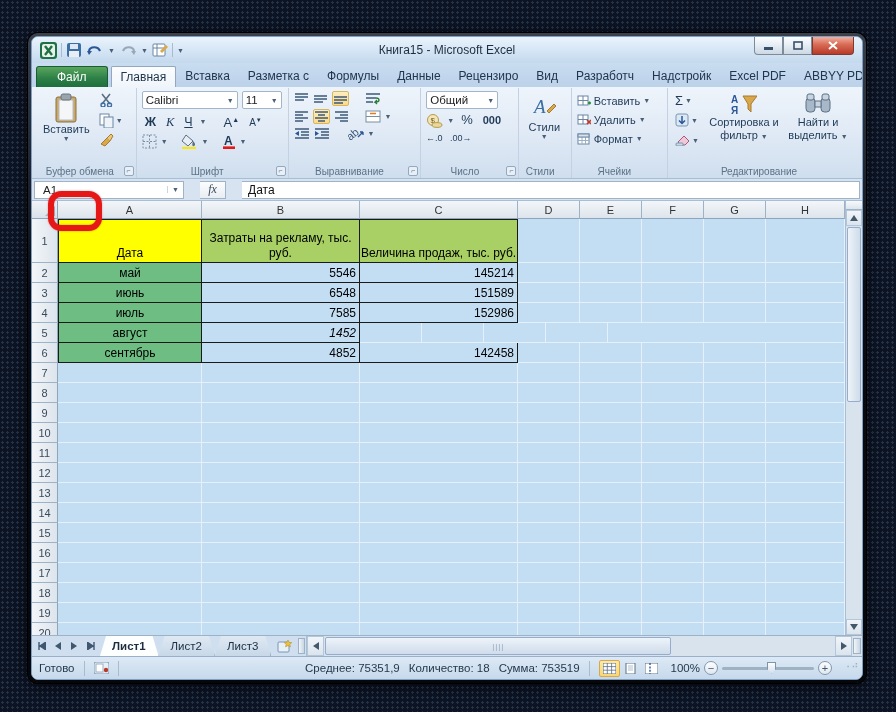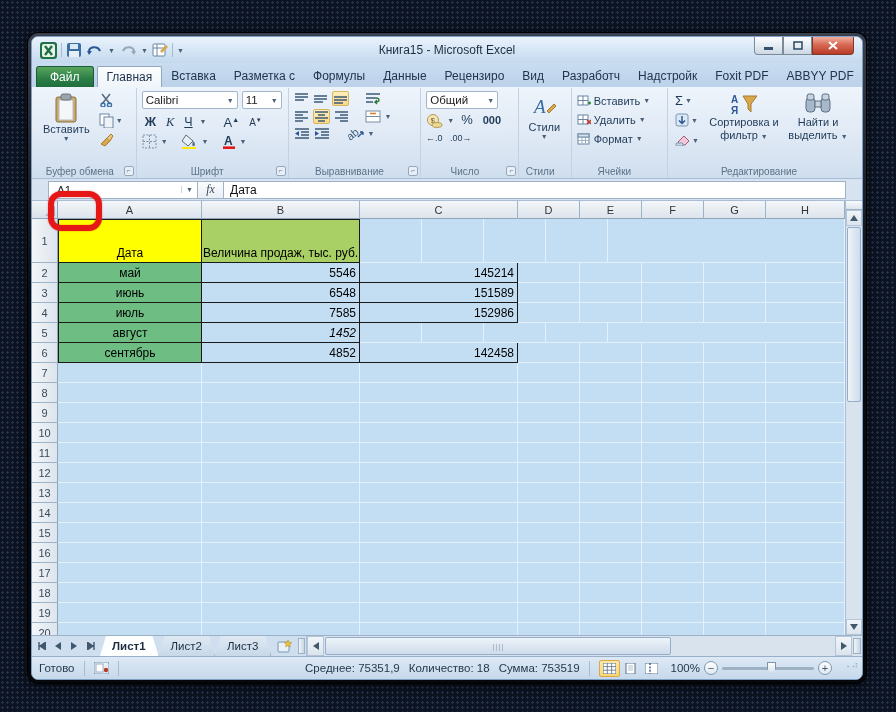--- a/index.html
+++ b/index.html
@@ -34,21 +34,21 @@
   .winbtns { position:absolute; right:8px; top:0; display:flex; }
   .wbtn { width:29px; height:18px; border:1px solid #7d8b99; border-top:none;
     background:linear-gradient(#fdfeff,#e7eef5 45%,#ccd8e4);
     display:flex; align-items:center; justify-content:center; }
   .wbtn:first-child { border-radius:0 0 0 4px; }
   .wbtn.close { width:42px; border-radius:0 0 4px 0;
     background:linear-gradient(#f0b0a0,#d86a55 45%,#b83b28); border-color:#7d3a2e; }
   
   .tabrow { height:24px; flex:0 0 24px; display:flex; align-items:flex-end;
     background:linear-gradient(#c9dcf0,#bcd2ea); padding:0 4px; }
-  .file-tab { height:21px; padding:3px 13px; margin-right:3px; font-size:12px;
+  .file-tab { height:21px; padding:3px 20px; margin-right:3px; font-size:12px;
     color:#fff; background:linear-gradient(#59a65c,#2e8048 55%,#1e6f3d);
     border:1px solid #1a5c38; border-bottom:none; border-radius:3px 3px 0 0;margin-top:40px; }
   .rtab { height:21px; padding:3px 9px; font-size:12px; color:#20364e; white-space:nowrap; overflow:hidden; }
   .rtab.active { background:linear-gradient(#fbfdfe,#f0f5fa); border:1px solid #91a8c0;
     border-bottom:none; border-radius:2px 2px 0 0; }
   .tabrow-right { margin-left:auto; display:flex; align-items:center; gap:7px; padding-bottom:3px; }
   
   .ribbon { height:92px; flex:0 0 92px; display:flex; padding:1px 2px 0 2px;
     background:linear-gradient(#eef4fb,#dfe9f5 55%,#cfdeee);
     border-bottom:1px solid #a9bdd4; }
@@ -70,21 +70,21 @@
   .frow { display:flex; align-items:center; gap:4px; margin-top:3px; }
   .glyphbtn { font-size:12.5px; color:#1f3a57; padding:0 3px; line-height:16px; }
   .icn { display:inline-flex; align-items:center; justify-content:center; }
   .hl { background:linear-gradient(#fdeec0,#fbd98a); border:1px solid #d9b65c; border-radius:2px; }
   .tinyarr { font-size:7px; color:#4a6078; }
   .cellrow { display:flex; align-items:center; gap:3px; font-size:11px; color:#1f3a57; height:19px; }
   .editbig { width:74px; display:flex; flex-direction:column; align-items:center;
     font-size:11px; color:#1f3a57; text-align:center; line-height:1.15; padding-top:1px; }
   
   .formulabar { height:22px; flex:0 0 22px; background:#d7e3f0; border-bottom:1px solid #a9bdd4;
-    display:flex; align-items:center; padding:2px 16px; gap:0; }
+    display:flex; align-items:center; padding:2px 2px; gap:16px; }
   .namebox { width:150px; height:18px; background:#fff; border:1px solid #9fb3c8;
     font-size:11.5px; color:#222; display:flex; align-items:center; padding-left:8px; }
   .namebox .arr { margin-left:auto; border-left:1px solid #c9d6e2; padding:0 4px; font-size:7px; color:#4a6078; }
   .fxbtn { width:26px; height:18px; border:1px solid #9fb3c8; border-left:none; background:linear-gradient(#fbfcfd,#e9eef4);
     font-family:"Liberation Serif", serif; font-style:italic; font-size:12px; color:#3a4a5a;
     display:flex; align-items:center; justify-content:center; }
   .fml-input { flex:1; height:18px; background:#fff; border:1px solid #9fb3c8; border-left:none;
     font-size:12px; color:#111; display:flex; align-items:center; padding-left:6px; }
   
   .gridarea { flex:1; display:flex; overflow:hidden; }
@@ -235,21 +235,21 @@
       <div id="ribbon-tabs" style="display:flex;">
           <div class="rtab active">Главная</div>
           <div class="rtab">Вставка</div>
           <div class="rtab">Разметка с</div>
           <div class="rtab">Формулы</div>
           <div class="rtab">Данные</div>
           <div class="rtab">Рецензиро</div>
           <div class="rtab">Вид</div>
           <div class="rtab">Разработч</div>
           <div class="rtab">Надстройк</div>
-          <div class="rtab">Foxit PDF</div>
+          <div class="rtab">Excel PDF</div>
           <div class="rtab">ABBYY PDF</div>
         </div>
       <div class="tabrow-right">
         <span class="icn">
           <svg width="11" height="8">
               <path d="M1 7 L5.5 2 L10 7" stroke="#4a6078" stroke-width="1.6" fill="none"></path>
             </svg>
         </span>
 
       </div>
@@ -586,20 +586,21 @@
             <div class="colhdr" style="width: 158px;">C</div>
             <div class="colhdr" style="width: 62px;">D</div>
             <div class="colhdr" style="width: 62px;">E</div>
             <div class="colhdr" style="width: 62px;">F</div>
             <div class="colhdr" style="width: 62px;">G</div>
             <div class="colhdr" style="flex: 1 1 0%;">H</div>
           </div>
         <div class="rows" id="grid-rows">
             <div class="grow" style="height: 44px; flex: 0 0 44px;">
               <div class="cell tbl bl bt hdrcell" style="width: 144px; background: rgb(255, 255, 0);">Дата</div>
+              <div class="cell tbl bt hdrcell" style="width: 158px; background: rgb(168, 208, 100);">Затраты на рекламу, тыс. руб.</div>
               <div class="cell tbl bt hdrcell" style="width: 158px; background: rgb(168, 208, 100);">Величина продаж, тыс. руб.</div>
               <div class="cell" style="width: 62px; background: rgb(195, 221, 243);"></div>
               <div class="cell" style="width: 62px; background: rgb(195, 221, 243);"></div>
               <div class="cell" style="width: 62px; background: rgb(195, 221, 243);"></div>
               <div class="cell" style="width: 62px; background: rgb(195, 221, 243);"></div>
               <div class="cell" style="flex: 1 1 0%; background: rgb(195, 221, 243);"></div>
             </div>
             <div class="grow" style="height: 20px; flex: 0 0 20px;">
               <div class="cell tbl bl month" style="width: 144px; background: rgb(110, 189, 131);">май</div>
               <div class="cell tbl num" style="width: 158px; background: rgb(195, 221, 243);">5546</div>

